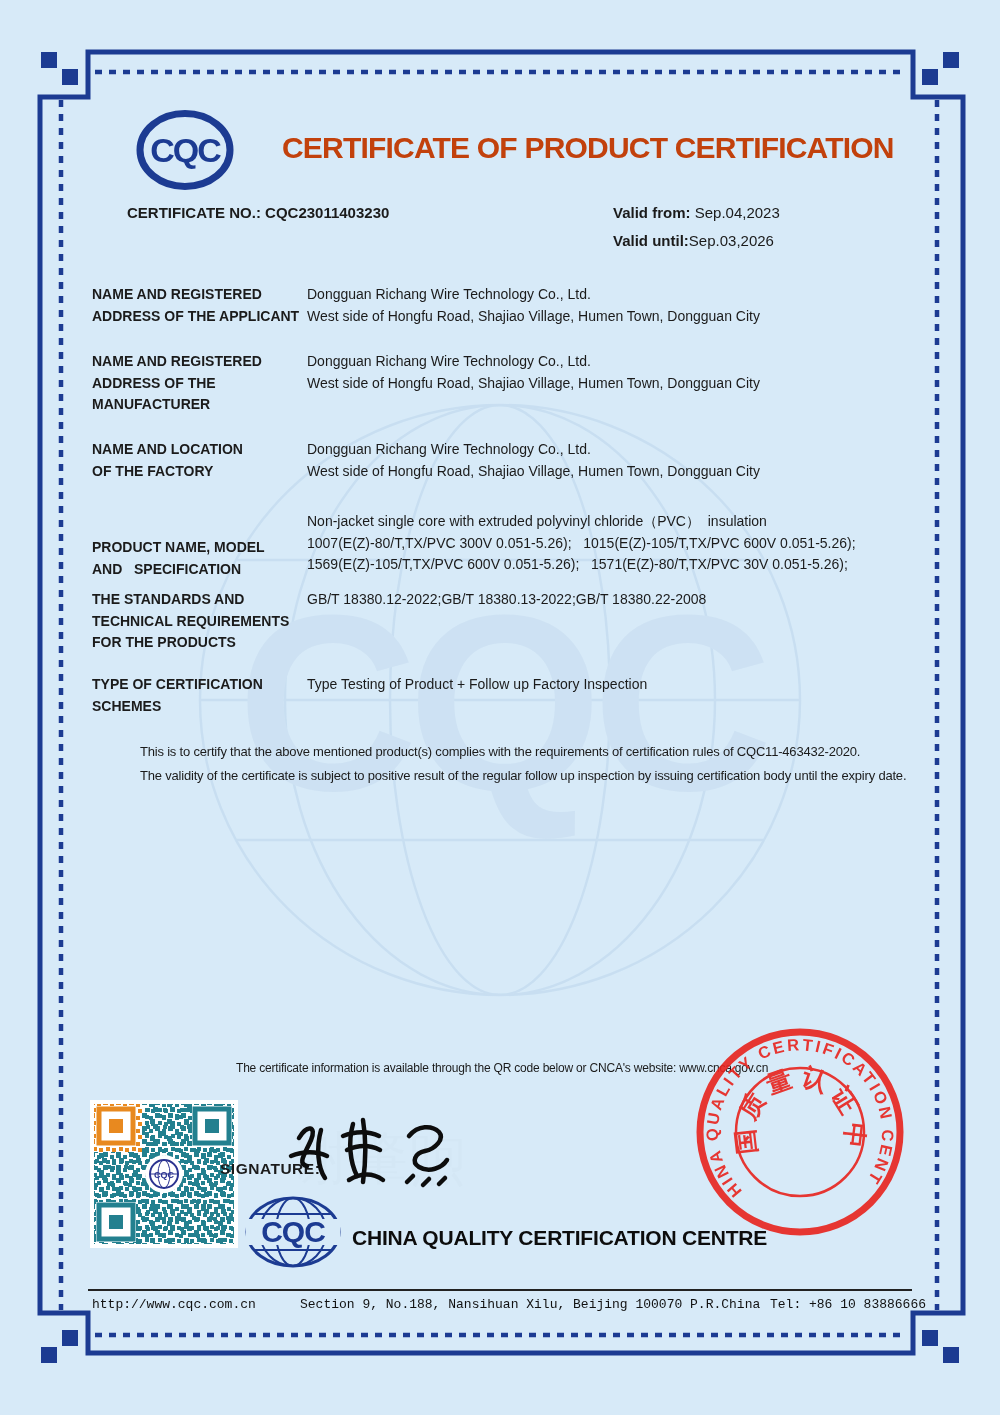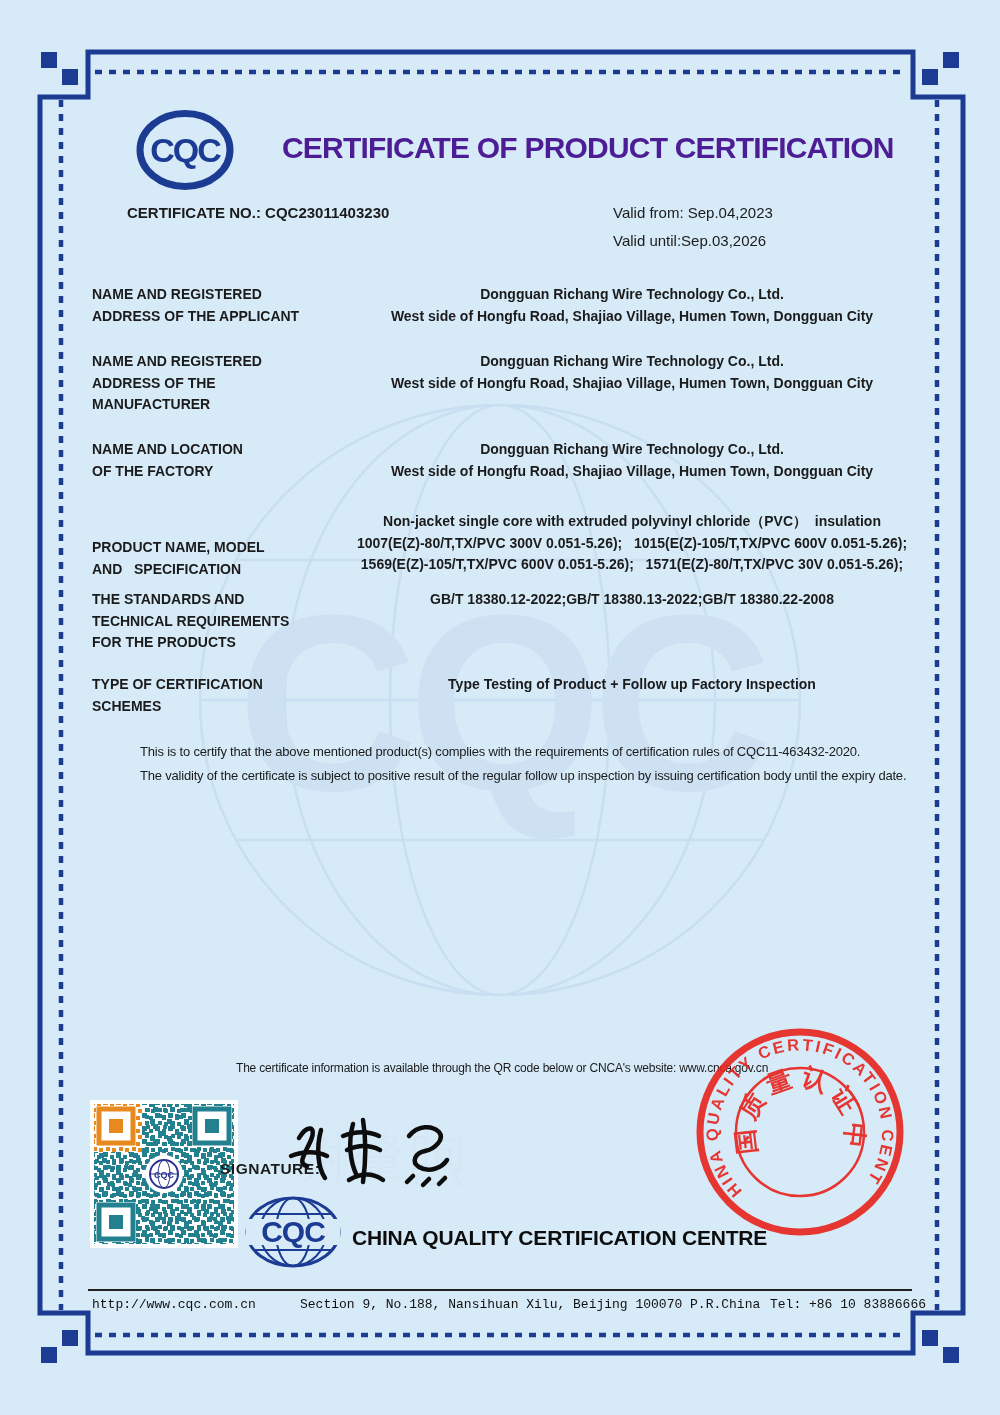--- a/index.html
+++ b/index.html
@@ -4,28 +4,28 @@
 <style>
   html,body{margin:0;padding:0;background:#eef5fb;}
   #page{
     position:relative;width:1000px;height:1415px;margin:0 auto;
     background:#d7eaf8;overflow:hidden;
     font-family:"Liberation Sans",sans-serif;color:#1b1b1b;
   }
   .abs{position:absolute;}
   svg{display:block;}
   
-  .title{font-size:30px;font-weight:700;letter-spacing:-0.8px;color:#4c1d95;white-space:nowrap;}
+  .title{font-size:30px;font-weight:700;letter-spacing:-0.8px;color:#c2410c;white-space:nowrap;}
   .certline{font-size:15px;font-weight:700;white-space:nowrap;}
-  .validlbl{font-weight:400;margin-top:16px;}
+  .validlbl{font-weight:700;margin-top:16px;}
   .validval{font-weight:400;}
   .valid{font-size:15px;white-space:nowrap;}
   
   .flabel{font-size:14px;font-weight:700;line-height:21.5px;white-space:pre-wrap;width:210px;}
-  .fvalue{font-size:14px;font-weight:700;line-height:21.5px;white-space:pre-wrap;width:650px;text-align:center;}
+  .fvalue{font-size:14px;font-weight:400;line-height:21.5px;white-space:pre-wrap;width:650px;}
   .statement p{margin:0 0 9px 0;font-size:13px;letter-spacing:-0.2px;line-height:15px;}
   .qrnote{font-size:12px;letter-spacing:-0.2px;white-space:nowrap;}
   .siglabel{font-size:15.5px;font-weight:700;letter-spacing:0.5px;}
   .orgname{font-size:21px;font-weight:700;letter-spacing:-0.2px;color:#0d0d0d;white-space:nowrap;}
   .footer-rule{background:#222;height:2px;}
   .foot{font-family:"Liberation Mono",monospace;font-size:13px;color:#111;white-space:nowrap;}
 </style>
 </head>
 <body>
 

